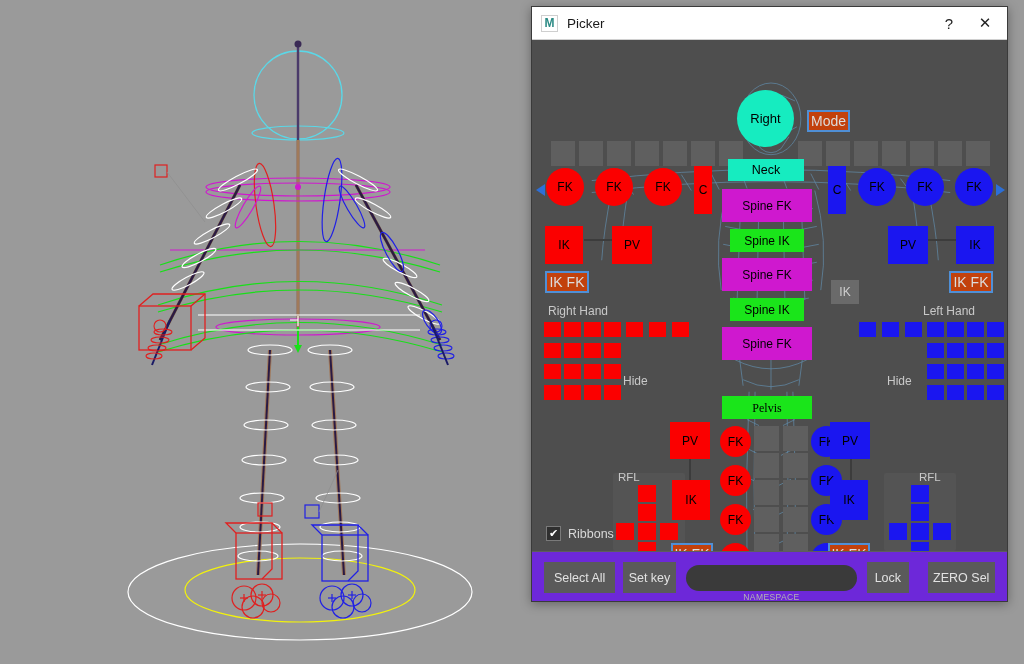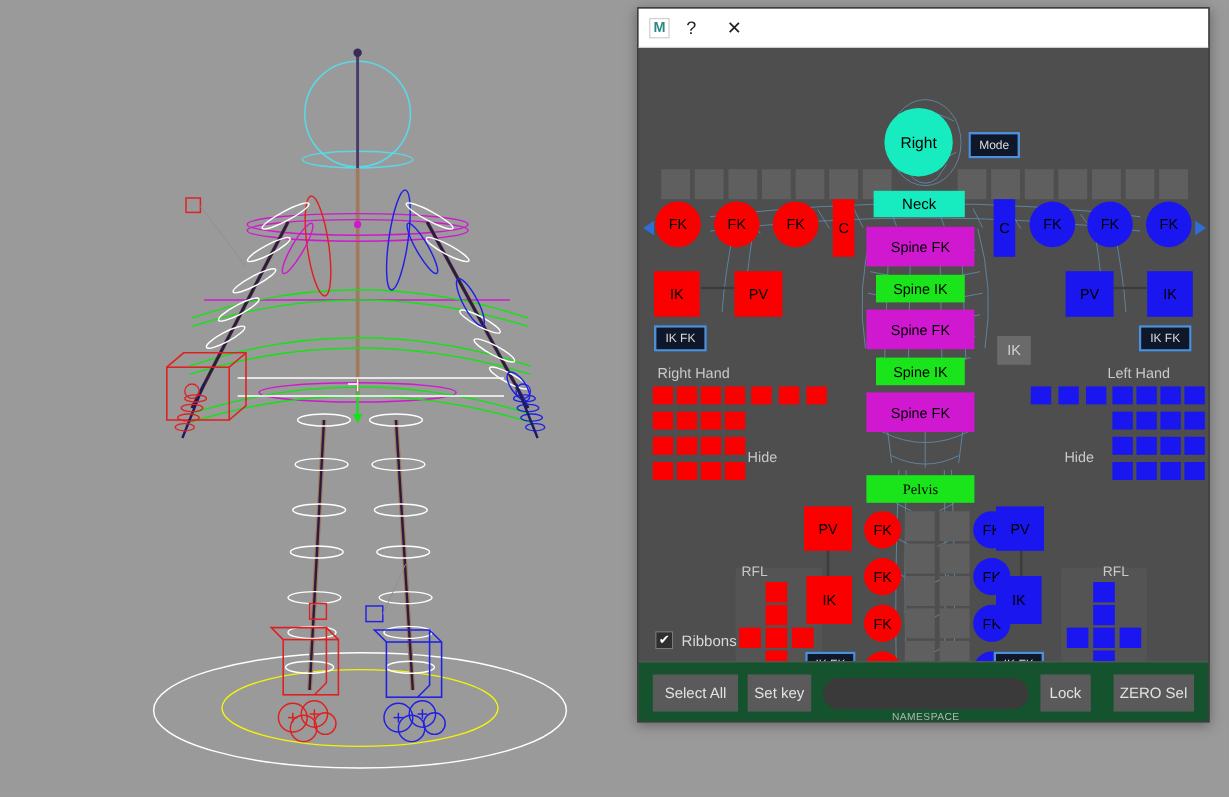--- a/index.html
+++ b/index.html
@@ -72,38 +72,38 @@
   .pb.red   { background: #fb0000; }
   .pb.blue  { background: #1a16f0; }
   .pb.mag   { background: #cf18cf; }
   .pb.grn   { background: #1ae51a; }
   .pb.cyan  { background: #16ecc0; }
   .pb.white { background: #ffffff; }
   .pb.gray  { background: #5f5f5f; }
   .pb.grayer{ background: #6a6a6a; }
 
   .outline-btn {
-    position: absolute; border: 2px solid #4f8fd6; background: #0f172a;
+    position: absolute; border: 2px solid #4f8fd6; background: #c2410c;
     color: #dcdcdc; display: flex; align-items: center; justify-content: center;
-    font-size: 10px; cursor: default; user-select: none;
+    font-size: 14px; cursor: default; user-select: none;
   }
   .lbl {
     position: absolute; color: #c9c9c9; font-size: 12px;
     user-select: none; white-space: nowrap;
   }
   .grouppanel {
     position: absolute; background: rgba(255,255,255,0.035);
     border-radius: 2px;
   }
   .connector { position: absolute; background: #3c3c3c; }
 
   
   #bottom-bar {
     position: absolute; left: 0; bottom: 0; width: 100%; height: 52px;
-    background: #14532d; border-top: 1px solid #5d5d5d;
+    background: #6d28d9; border-top: 1px solid #5d5d5d;
     display: flex; align-items: center; padding: 0 12px;
   }
   .flat-btn {
     background: #5a5a5a; color: #e2e2e2; border: none;
     font-size: 12.5px; font-family: "Liberation Sans", sans-serif;
     height: 31px; display: flex; align-items: center; justify-content: center;
     cursor: default;
   }
   #ns-wrap { position: relative; flex: 1 1 auto; margin: 0 10px; }
   #ns-field {
@@ -298,20 +298,21 @@
           <line x1="352" y1="591" x2="352" y2="599"></line>
       </g>
     </g>
   </svg>
 </div>
 
 <div id="picker-window">
 
   <div id="title-bar">
     <div id="app-icon">M</div>
+    <div id="title-text">Picker</div>
     <div class="tb-btn">?</div>
     <div class="tb-btn">✕</div>
   </div>
 
   <div id="picker-body">
 
     <svg id="wire-bg" viewBox="0 0 477 563">
       <g fill="none" stroke="#6fb6e8" stroke-width="0.7" opacity="0.85">
 
         <ellipse cx="240" cy="78" rx="30" ry="36"></ellipse>

